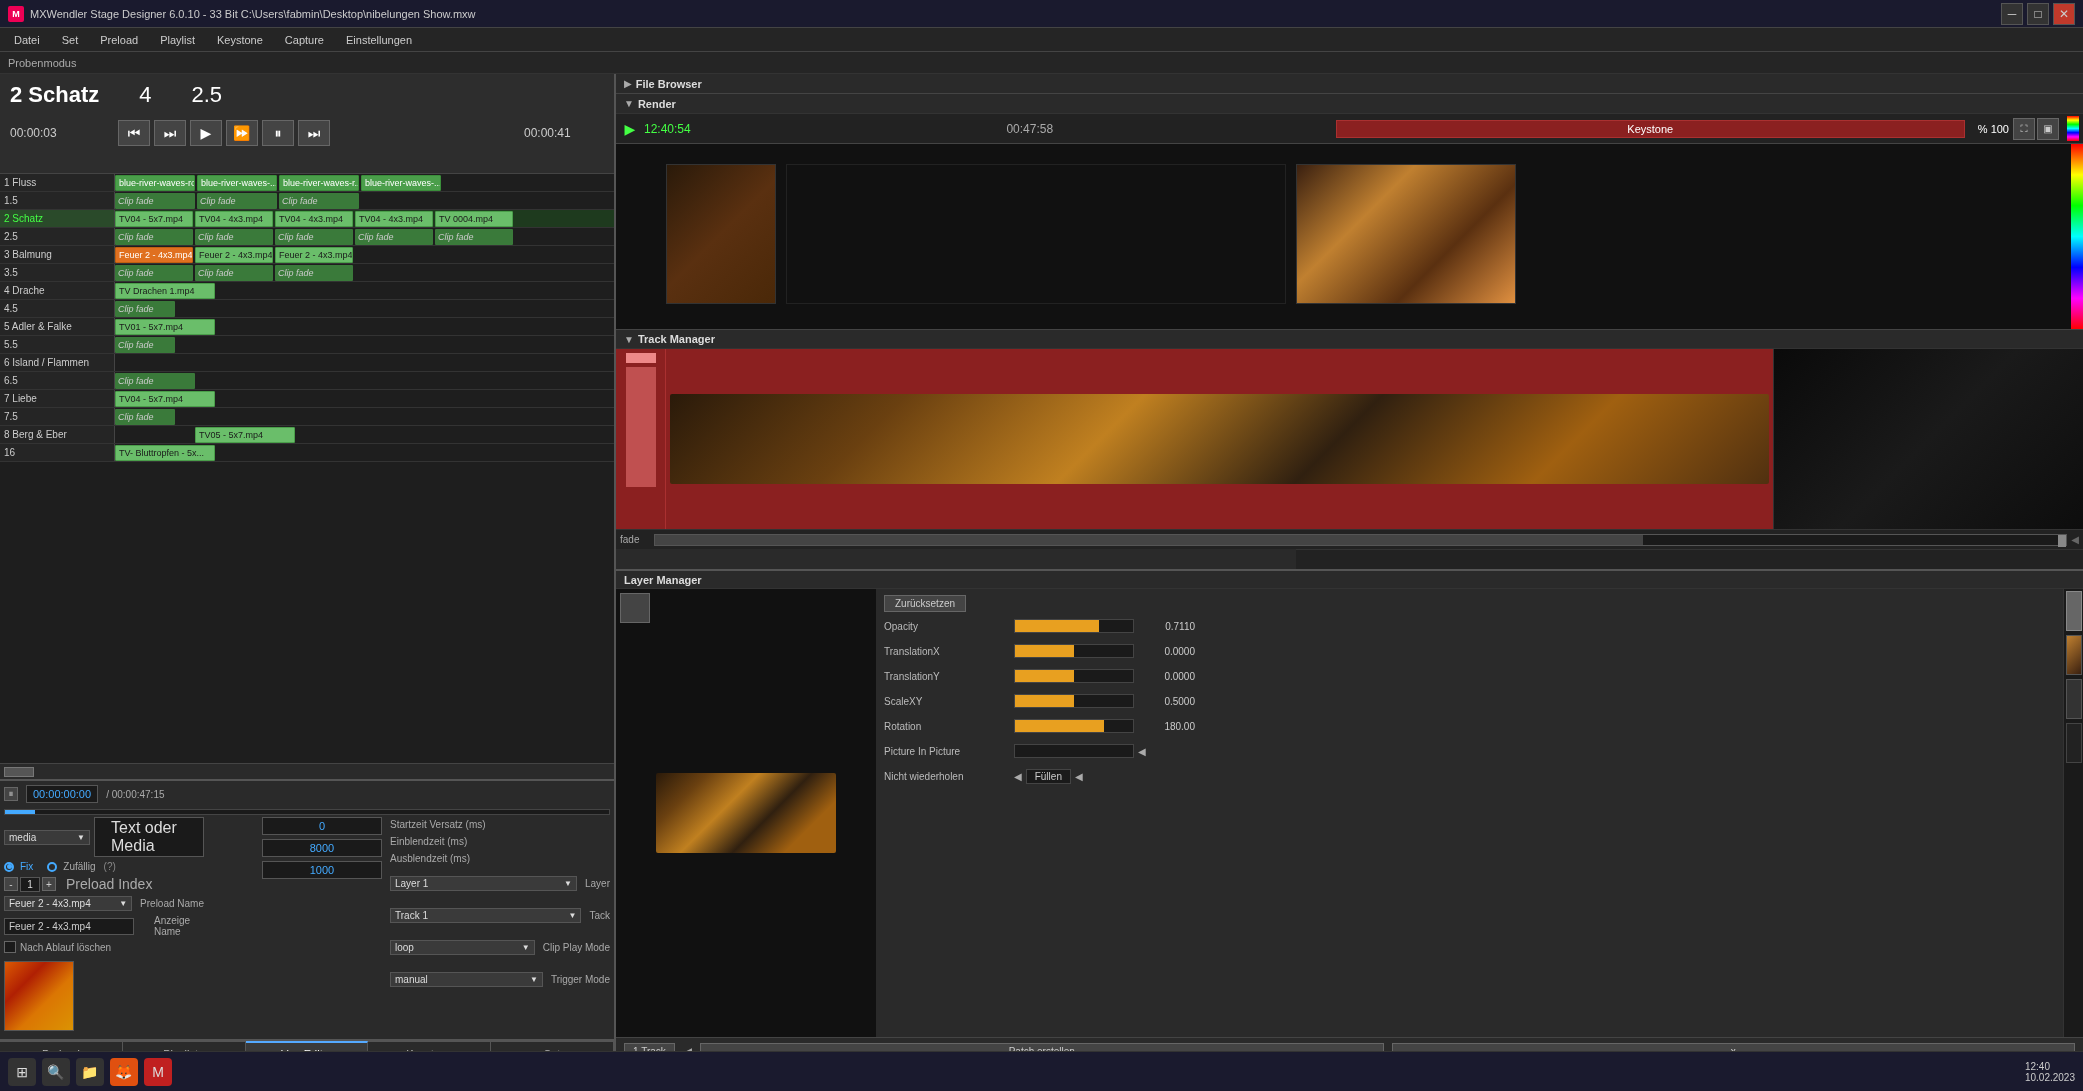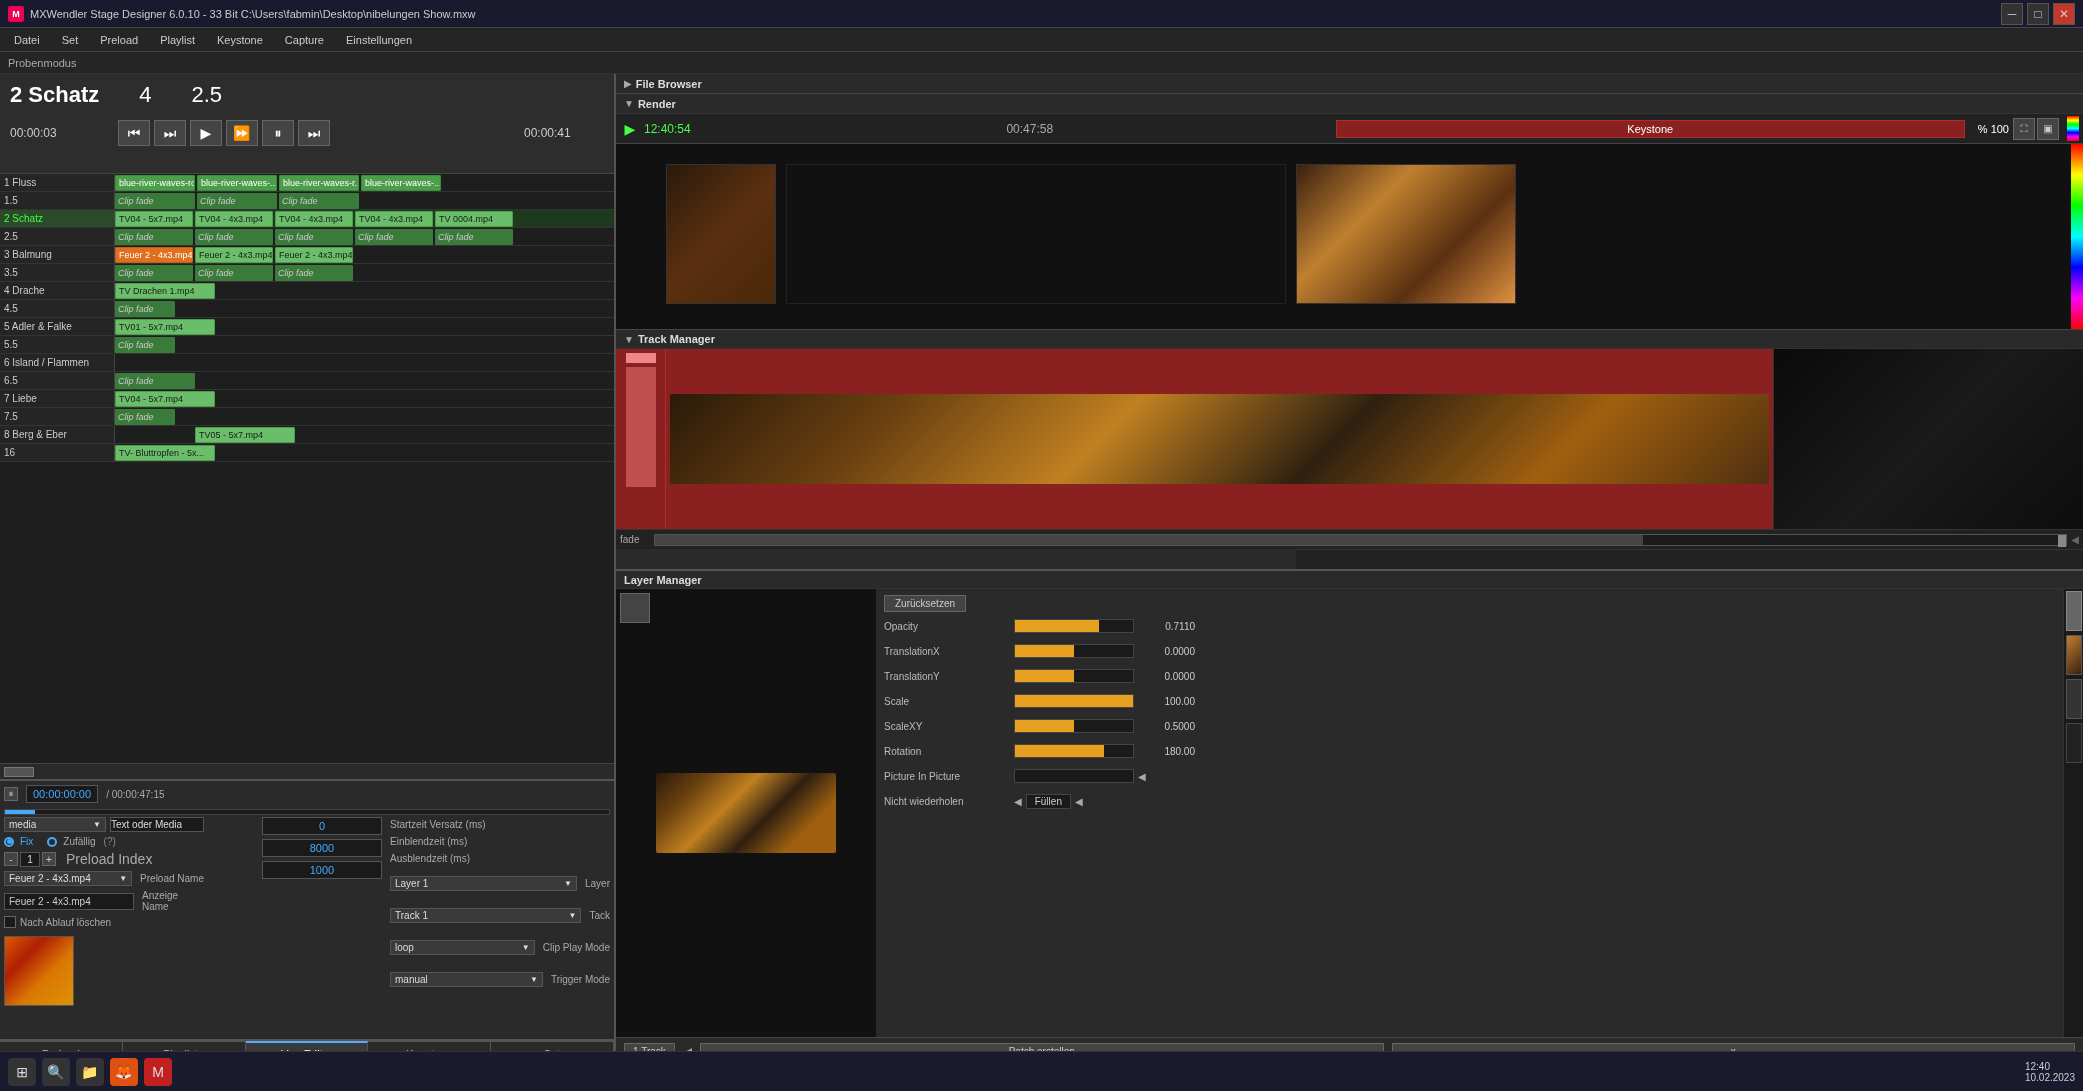--- a/index.html
+++ b/index.html
@@ -239,22 +239,22 @@
     }
     .prop-row {
       display: flex;
       align-items: center;
       gap: 4px;
     }
     .prop-input {
       background: #1a1a1a;
       border: 1px solid #555;
       color: #ddd;
-      font-size: 10px;
-      padding: 1px 0;
+      font-size: 16px;
+      padding: 1px 16px;
       flex: 1;
     }
     .prop-dropdown {
       background: #3a3a3a;
       border: 1px solid #555;
       color: #ddd;
       font-size: 10px;
       padding: 1px 4px;
       flex: 1;
       display: flex;
@@ -839,21 +839,21 @@
             </div>
             <div class="prop-row">
               <div class="prop-dropdown" style="width:130px">
                 <span>Feuer 2 - 4x3.mp4</span>
                 <span style="font-size:8px">▼</span>
               </div>
               <span style="font-size:10px;color:#aaa;margin-left:4px">Preload Name</span>
             </div>
             <div class="prop-row">
               <span style="font-size:10px;color:#ccc;min-width:130px;padding:2px 4px;background:#1a1a1a;border:1px solid #555">Feuer 2 - 4x3.mp4</span>
-              <span style="font-size:10px;color:#aaa;margin-left:4px">Anzeige Name</span>
+              <span style="font-size:10px;color:#aaa;margin-left:16px">Anzeige Name</span>
             </div>
             <div class="checkbox-row">
               <div class="checkbox"></div>
               <span style="font-size:10px;color:#aaa">Nach Ablauf löschen</span>
             </div>
 
             <div class="clip-thumb">
               <div class="flame-bg"></div>
             </div>
           </div>
@@ -1009,27 +1009,20 @@
           <span class="param-val">0.0000</span>
         </div>
         <div class="param-row">
           <span class="param-label">TranslationY</span>
           <div class="param-bar-container">
             <div class="param-bar" style="width:50%"></div>
           </div>
           <span class="param-val">0.0000</span>
         </div>
         <div class="param-row">
-          <span class="param-label">Scale</span>
-          <div class="param-bar-container">
-            <div class="param-bar" style="width:100%"></div>
-          </div>
-          <span class="param-val">100.00</span>
-        </div>
-        <div class="param-row">
           <span class="param-label">ScaleXY</span>
           <div class="param-bar-container">
             <div class="param-bar" style="width:50%"></div>
           </div>
           <span class="param-val">0.5000</span>
         </div>
         <div class="param-row">
           <span class="param-label">Rotation</span>
           <div class="param-bar-container">
             <div class="param-bar" style="width:75%"></div>

